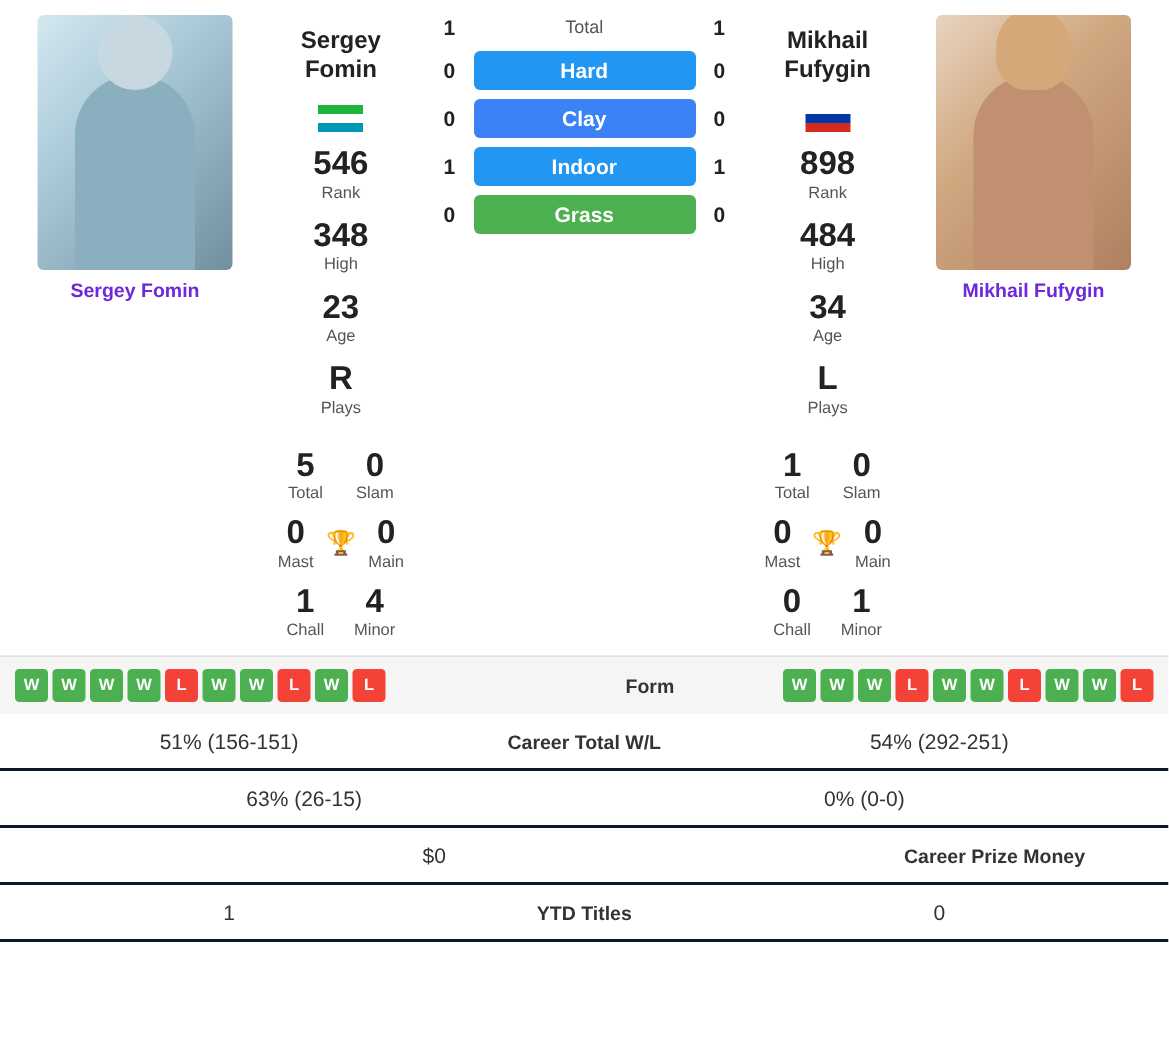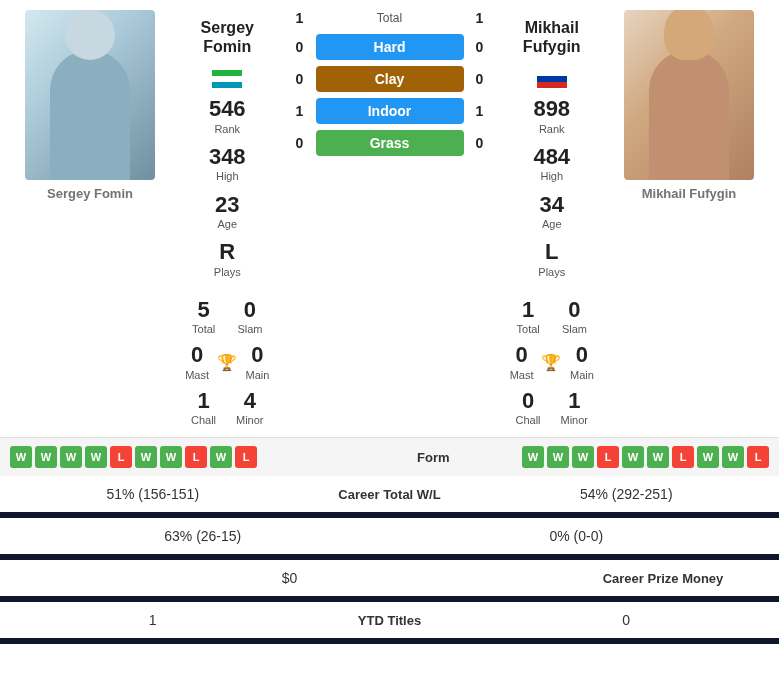--- a/index.html
+++ b/index.html
@@ -85,21 +85,21 @@
       background: #d4a878;
       border-radius: 50% 50% 40% 40%;
       z-index: 1;
     }
 
     .player-name {
       font-size: 13px;
       font-weight: bold;
       text-align: center;
       margin-top: 6px;
-      color: #737373;
+      color: #6d28d9;
     }
 
     
     .stats-panel-left, .stats-panel-right {
       flex: 1;
       display: flex;
       flex-direction: column;
       padding: 8px 6px;
     }
 
@@ -209,21 +209,21 @@
       text-align: center;
       padding: 5px 0;
       border-radius: 4px;
       font-size: 14px;
       font-weight: bold;
       color: #fff;
       margin: 0 6px;
     }
 
     .surface-hard { background: #2196F3; }
-    .surface-clay { background: #a16207; }
+    .surface-clay { background: #3b82f6; }
     .surface-indoor { background: #2196F3; }
     .surface-grass { background: #4CAF50; }
 
     
     .form-section {
       background: #f5f5f5;
       border-top: 1px solid #e0e0e0;
       padding: 8px 10px;
       display: flex;
       align-items: center;
@@ -260,21 +260,21 @@
     .badge-l { background: #F44336; }
 
     
     .stats-rows {
       background: #fff;
     }
 
     .stats-row {
       display: flex;
       align-items: center;
-      border-bottom: 6px solid #0f172a;
+      border-bottom: 2px solid #0f172a;
       padding: 10px 16px;
     }
 
     .stats-row-left-val {
       flex: 1;
       text-align: center;
       font-size: 14px;
       color: #333;
     }
 

